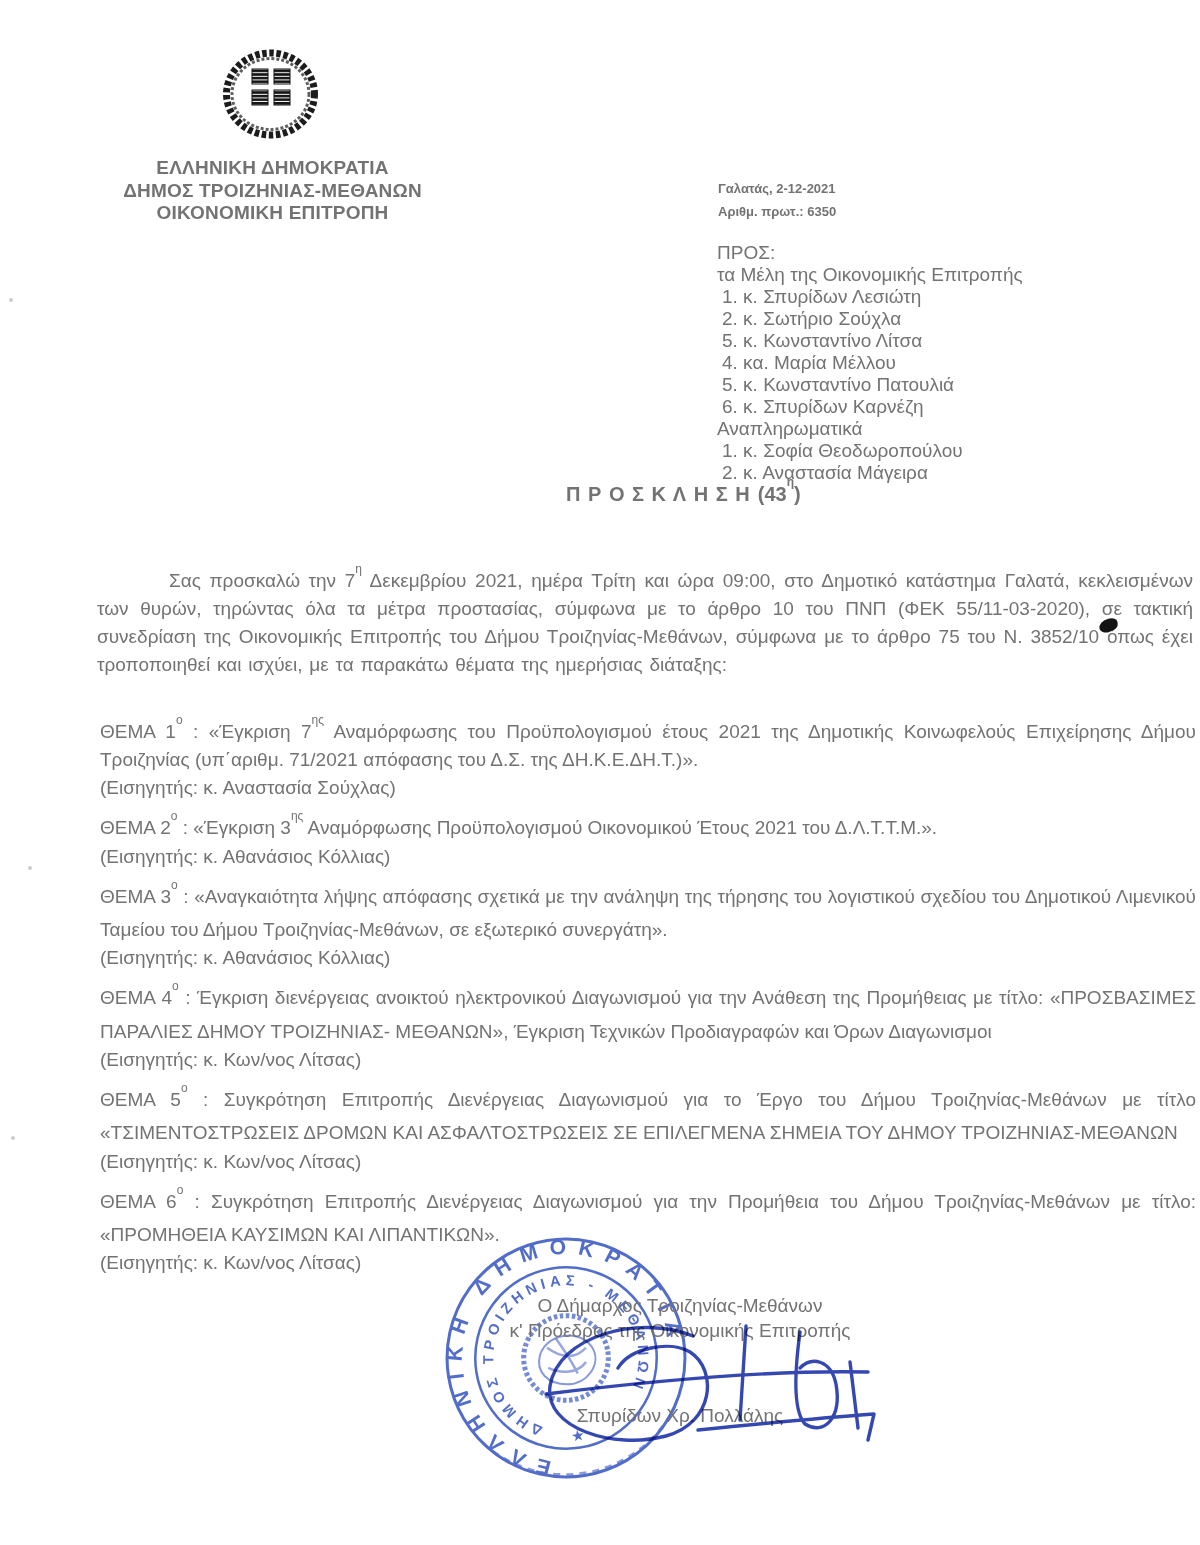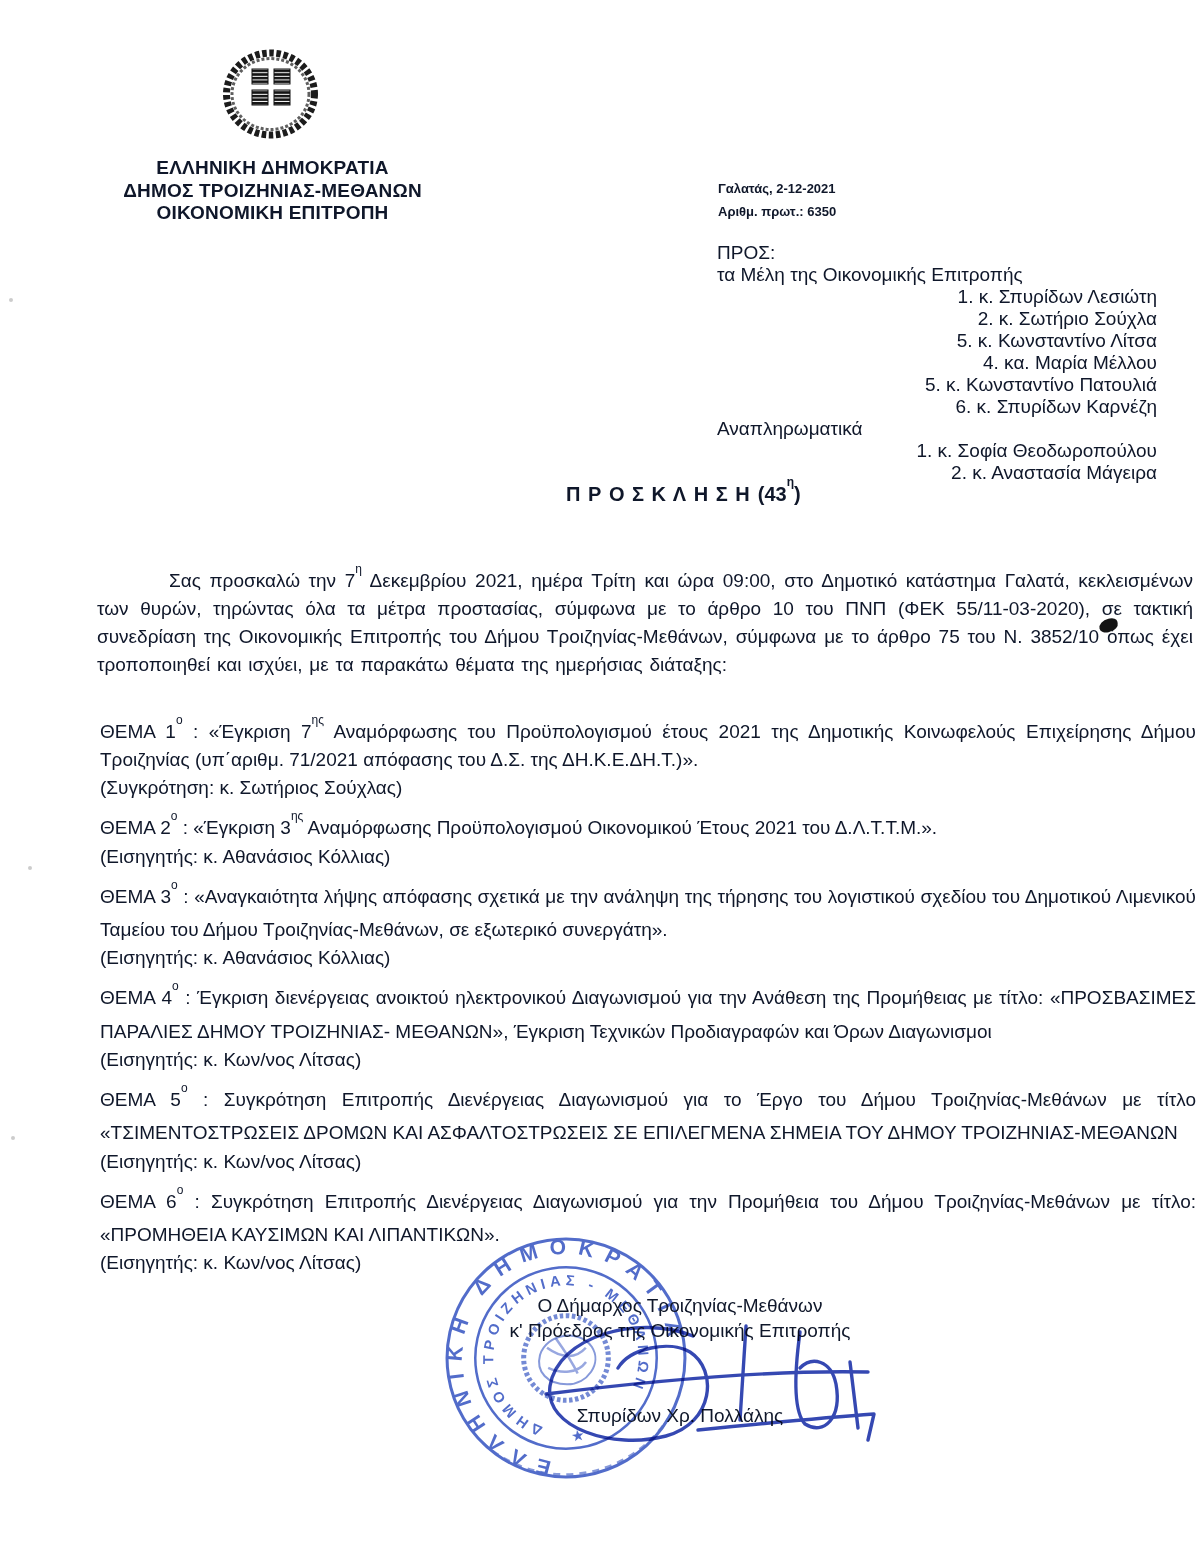--- a/index.html
+++ b/index.html
@@ -1,36 +1,36 @@
 <!DOCTYPE html>
 <html><head>
 <meta charset="utf-8">
 <style>
   html,body { margin:0; padding:0; background:#e8e8e8; }
   .page {
     position:relative; width:1200px; height:1545px; margin:0 auto;
     background:#ffffff; overflow:hidden;
-    font-family:"Liberation Sans", sans-serif; color:#0f172a;
+    font-family:"Liberation Sans", sans-serif; color:#737373;
   }
   
   .emblem { position:absolute; left:222px; top:48px; width:97px; height:92px; }
   .org {
     position:absolute; left:100px; top:157px; width:345px;
     text-align:center; font-weight:700; font-size:19px; line-height:22.5px;
     letter-spacing:.2px;
   }
   .meta {
     position:absolute; left:718px; top:177px;
     font-weight:700; font-size:13px; line-height:23px;
   }
   .recipients {
     position:absolute; left:717px; top:242px; width:440px;
     font-weight:400; font-size:19px; line-height:22px;
   }
-  .recipients .member { padding-left:5px;text-align:right; }
+  .recipients .member { padding-left:5px; }
   
   .doc-title {
     position:absolute; left:566px; top:482px;
     font-weight:700; font-size:20px; letter-spacing:1px; white-space:nowrap;
   }
   .doc-title .num { margin-left:7px; letter-spacing:0; }
   sup.s, .sup {
     font-size:12px; position:relative; top:-7px; letter-spacing:0;
   }
   
@@ -114,21 +114,21 @@
   </div>
 
   <p class="intro"><span>Σας προσκαλώ την 7</span><sup class="s">η</sup><span> Δεκεμβρίου 2021, ημέρα Τρίτη και ώρα 09:00, στο Δημοτικό κατάστημα Γαλατά, κεκλεισμένων των θυρών, τηρώντας όλα τα μέτρα προστασίας, σύμφωνα με το άρθρο 10 του ΠΝΠ (ΦΕΚ 55/11-03-2020), σε τακτική συνεδρίαση της Οικονομικής Επιτροπής του Δήμου Τροιζηνίας-Μεθάνων, σύμφωνα με το άρθρο 75 του Ν. 3852/10 όπως έχει τροποποιηθεί και ισχύει, με τα παρακάτω θέματα της ημερήσιας διάταξης:</span></p>
 
   <div class="ink-blot"></div>
 
   <div class="topics">
 
     <div class="topic">
       <p class="ttext"><span>ΘΕΜΑ 1</span><sup class="s">ο</sup><span> : </span><span>«Έγκριση 7</span><sup class="s">ης</sup><span> Αναμόρφωσης του Προϋπολογισμού έτους 2021 της Δημοτικής Κοινωφελούς Επιχείρησης Δήμου Τροιζηνίας (υπ΄αριθμ. 71/2021 απόφασης του Δ.Σ. της ΔΗ.Κ.Ε.ΔΗ.Τ.)».</span></p>
-      <p class="presenter">(Συγκρότηση: κ. Σωτήριος Σούχλας)</p>
+      <p class="presenter">(Εισηγητής: κ. Αναστασία Σούχλας)</p>
     </div>
 
     <div class="topic">
       <p class="ttext"><span>ΘΕΜΑ 2</span><sup class="s">ο</sup><span> : </span><span>«Έγκριση 3</span><sup class="s">ης</sup><span> Αναμόρφωσης Προϋπολογισμού Οικονομικού Έτους 2021 του Δ.Λ.Τ.Τ.Μ.».</span></p>
       <p class="presenter">(Εισηγητής: κ. Αθανάσιος Κόλλιας)</p>
     </div>
 
     <div class="topic">
       <p class="ttext"><span>ΘΕΜΑ 3</span><sup class="s">ο</sup><span> : </span><span>«Αναγκαιότητα λήψης απόφασης σχετικά με την ανάληψη της τήρησης του λογιστικού σχεδίου του Δημοτικού Λιμενικού Ταμείου του Δήμου Τροιζηνίας-Μεθάνων, σε εξωτερικό συνεργάτη».</span><sup class="s"></sup><span></span></p>
       <p class="presenter">(Εισηγητής: κ. Αθανάσιος Κόλλιας)</p>

